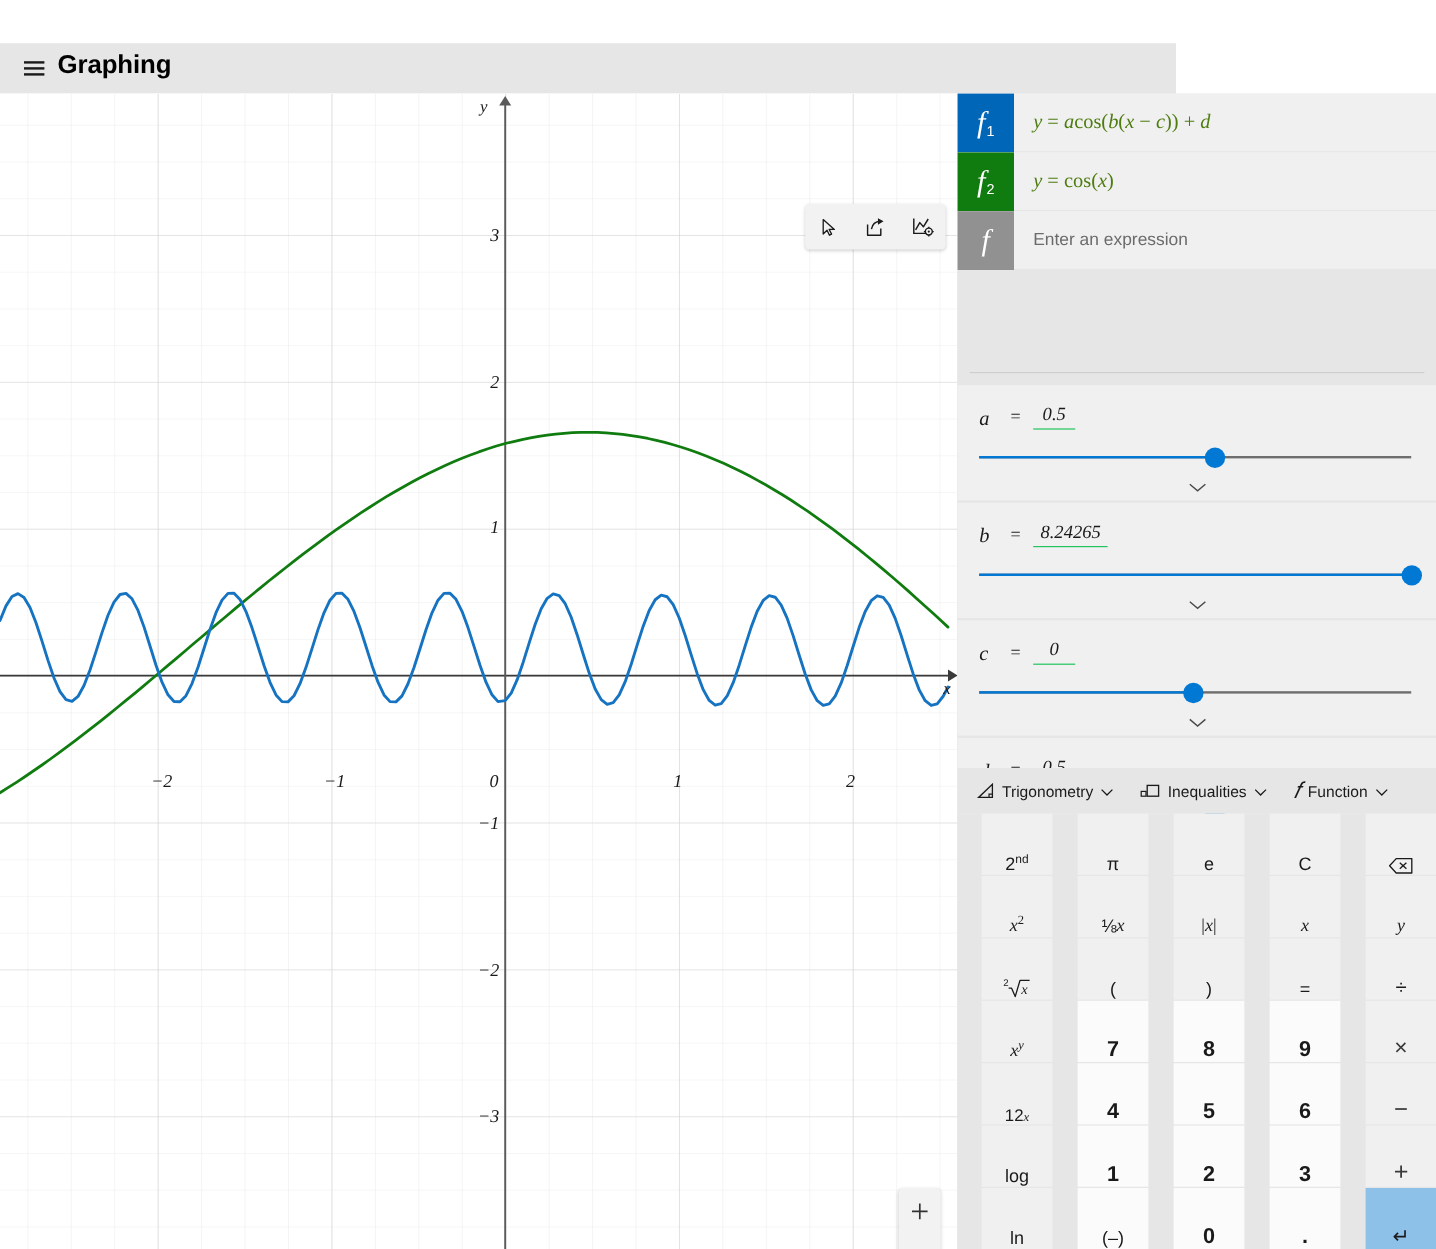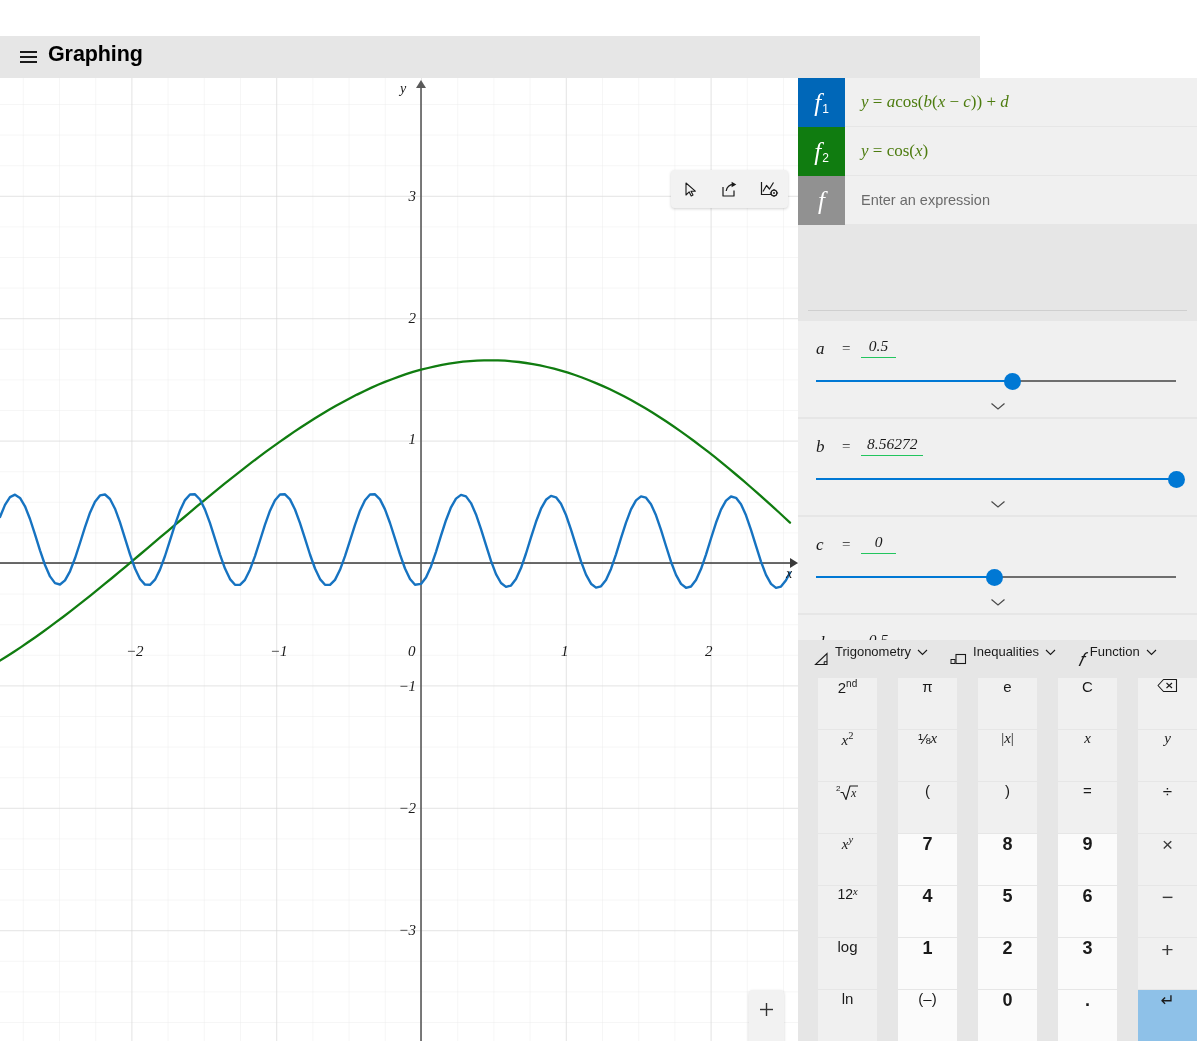--- a/index.html
+++ b/index.html
@@ -135,33 +135,33 @@
     position: absolute; left: 0; bottom: 6px; width: 399px;
     display: flex; justify-content: center; color: #4a4a4a;
   }
 
   
   .func-bar {
     position: absolute; left: 798px; top: 640px; width: 399px; height: 38px;
     background: #e6e6e6; display: flex; align-items: center; padding-left: 10px; gap: 10px;
   }
   .fb-item {
-    display: flex; gap: 6px; height: 30px; padding: 0 6px;
+    display: flex; align-items: center; gap: 6px; height: 30px; padding: 0 6px;
     font-size: 13px; color: #1a1a1a;
   }
   .fb-item .ficon { display: flex; align-items: center; }
 
   
   .keypad {
     position: absolute; left: 798px; top: 678px; width: 399px; height: 363px;
     display: grid; grid-template-columns: repeat(5, 1fr); grid-template-rows: repeat(7, 1fr);
     background: #e6e6e6; gap: 1px;
   }
   .key {
-    display: flex; align-items: flex-start; justify-content: center;
+    display: flex; align-items: flex-end; justify-content: center;
     background: #f0f0f0; color: #1a1a1a; font-size: 15px; user-select: none; margin-left: 20px;
   }
   .key.num { background: #fbfbfb; font-size: 18px; font-weight: 700; }
   .key.enter { background: #8ec1e8; }
   .key .serif { font-family: "Liberation Serif", serif; font-style: italic; }
   .key .sup { font-size: 10px; vertical-align: super; font-style: normal; font-family: "Liberation Sans", sans-serif; }
   .key .supi { font-size: 10.5px; vertical-align: super; font-family: "Liberation Serif", serif; font-style: italic; }
   .key .frac { font-size: 15px; }
   .panel-edge { position: absolute; left: 798px; top: 78px; width: 1px; height: 963px; background: #d2d2d2; }
 </style>
@@ -320,21 +320,21 @@
         <div class="var-chevron">
           <svg width="16" height="9" viewBox="0 0 16 9">
               <path d="M1.5 1.5 L8 7 L14.5 1.5" fill="none" stroke="currentColor" stroke-width="1.2"></path>
             </svg>
         </div>
       </div>
 
       <div class="var-card">
         <div class="var-label">b</div>
         <div class="var-eq">=</div>
-        <div class="var-value">8.56272</div>
+        <div class="var-value">8.24265</div>
         <div class="slider">
           <div class="track"></div>
           <div class="fill" style="width:100%"></div>
           <div class="thumb" style="left:100%"></div>
         </div>
         <div class="var-chevron">
           <svg width="16" height="9" viewBox="0 0 16 9">
               <path d="M1.5 1.5 L8 7 L14.5 1.5" fill="none" stroke="currentColor" stroke-width="1.2"></path>
             </svg>
         </div>

